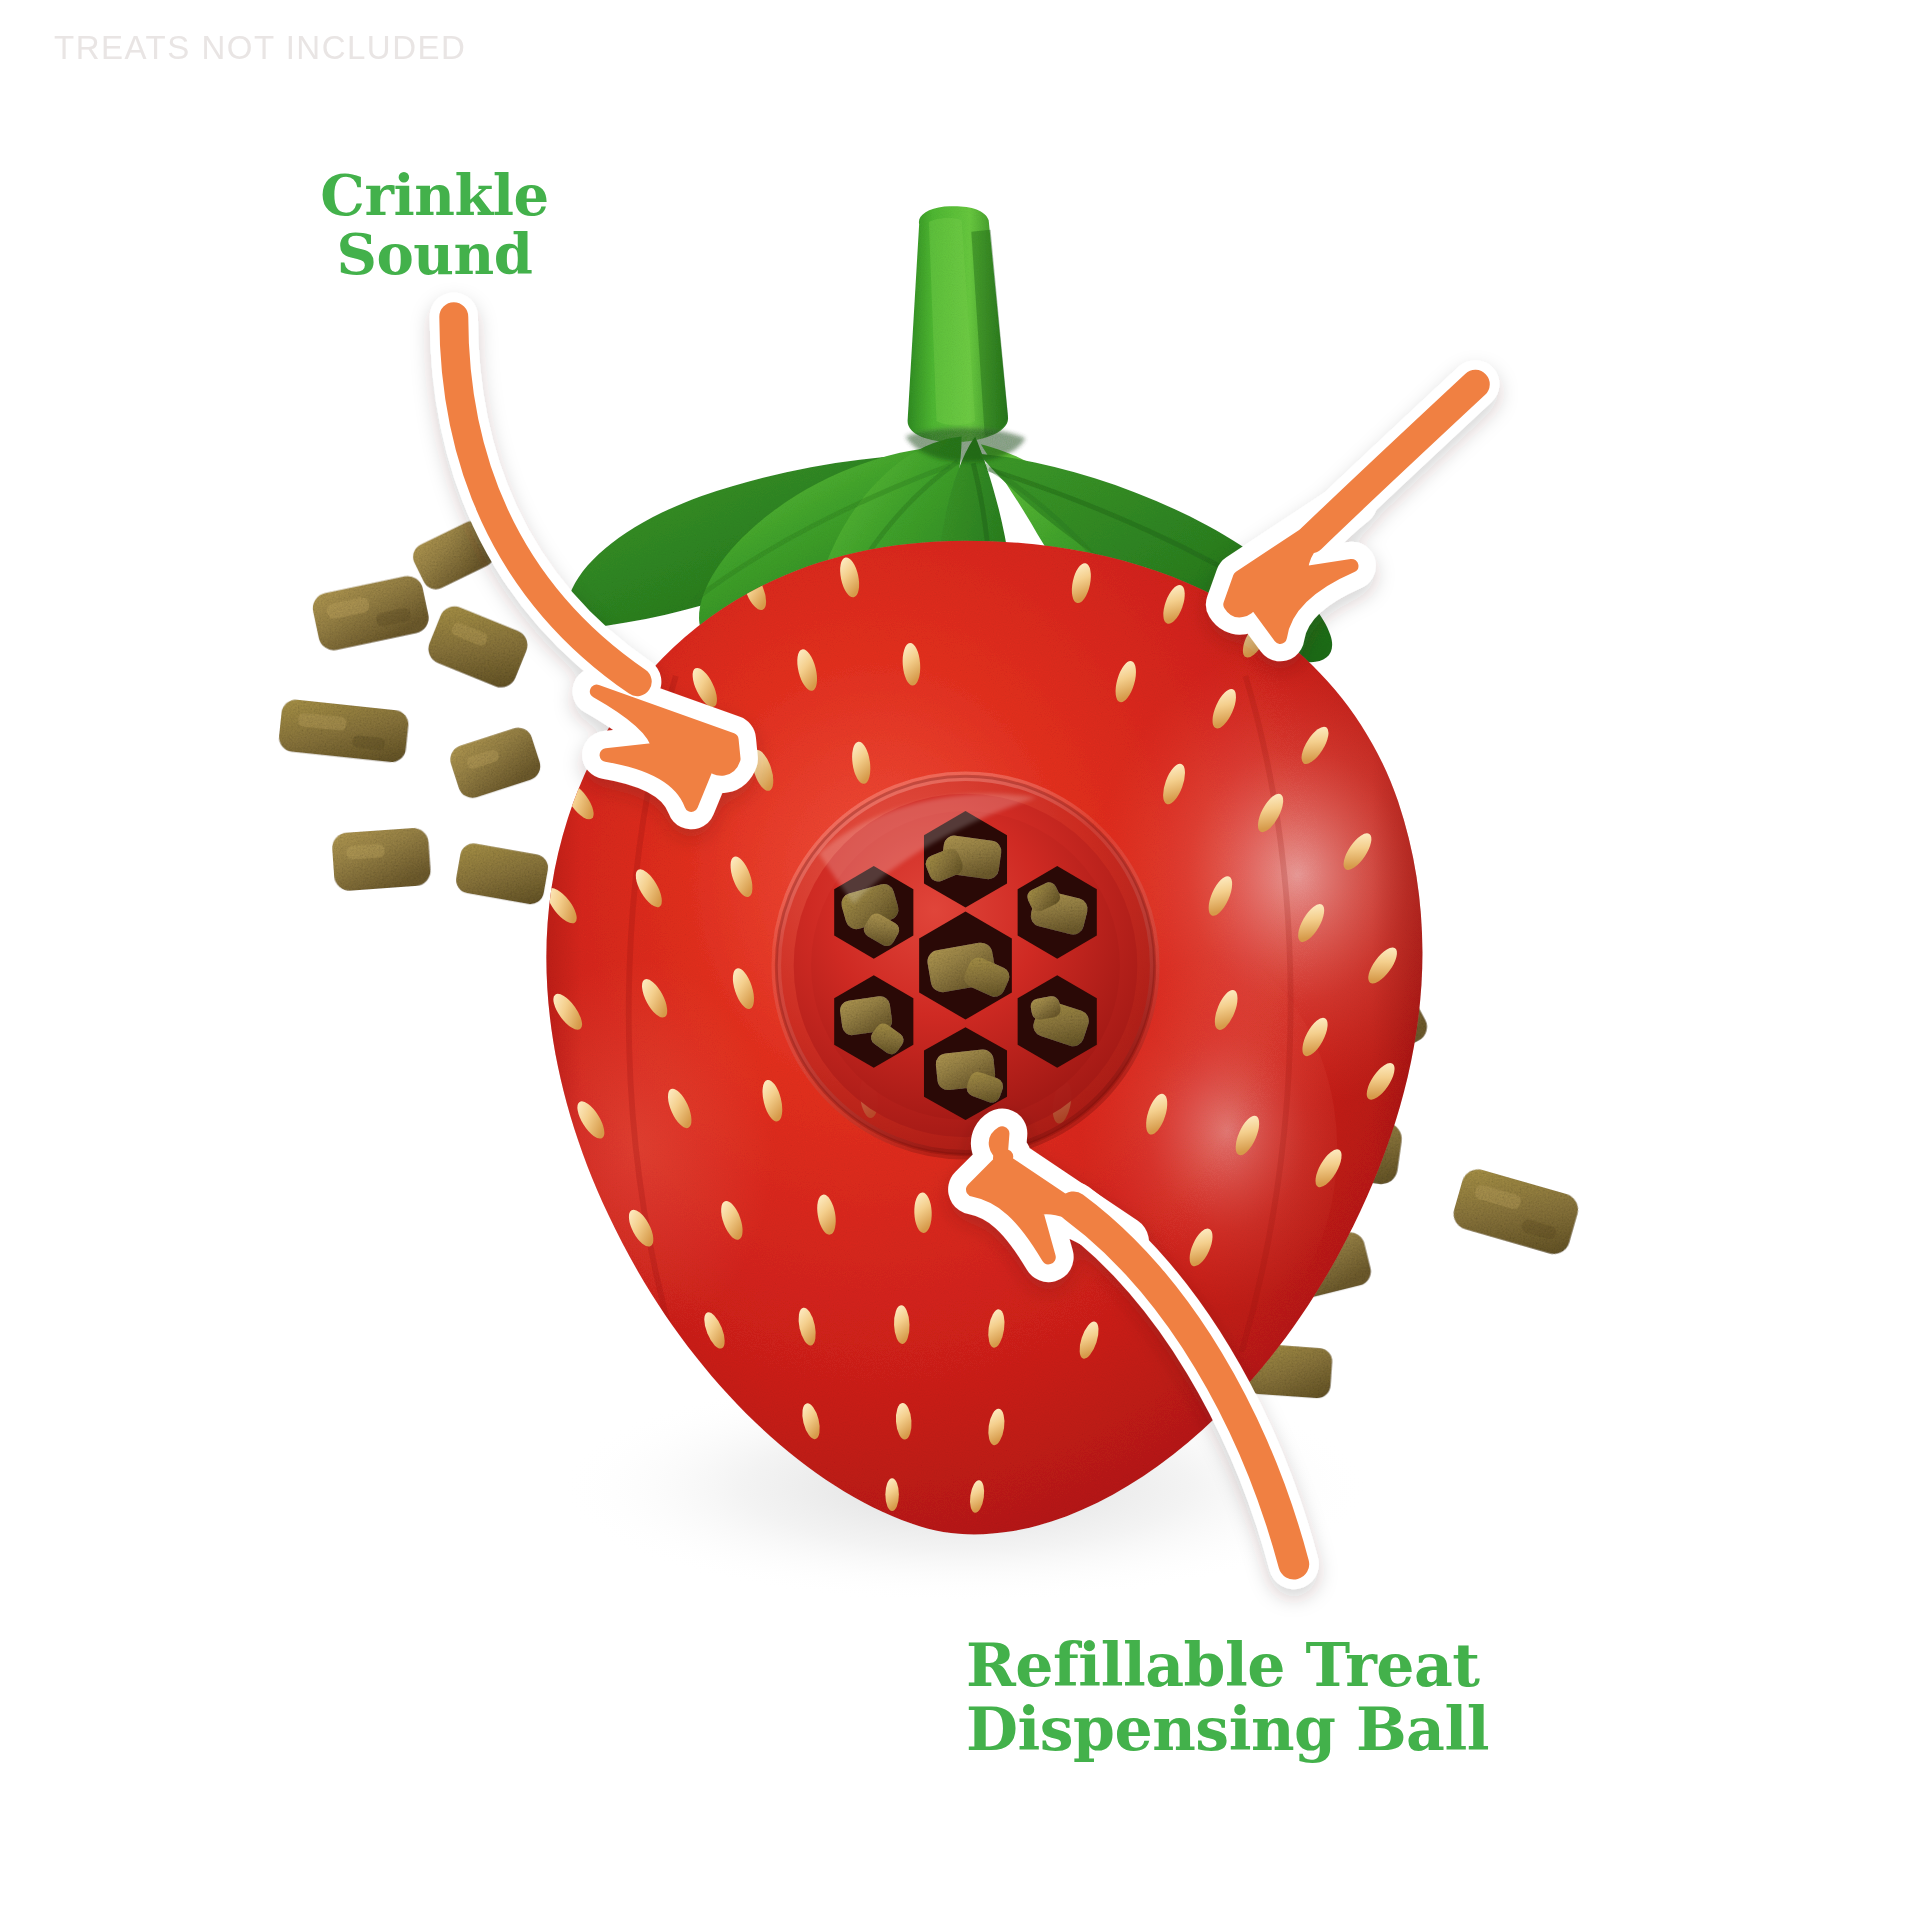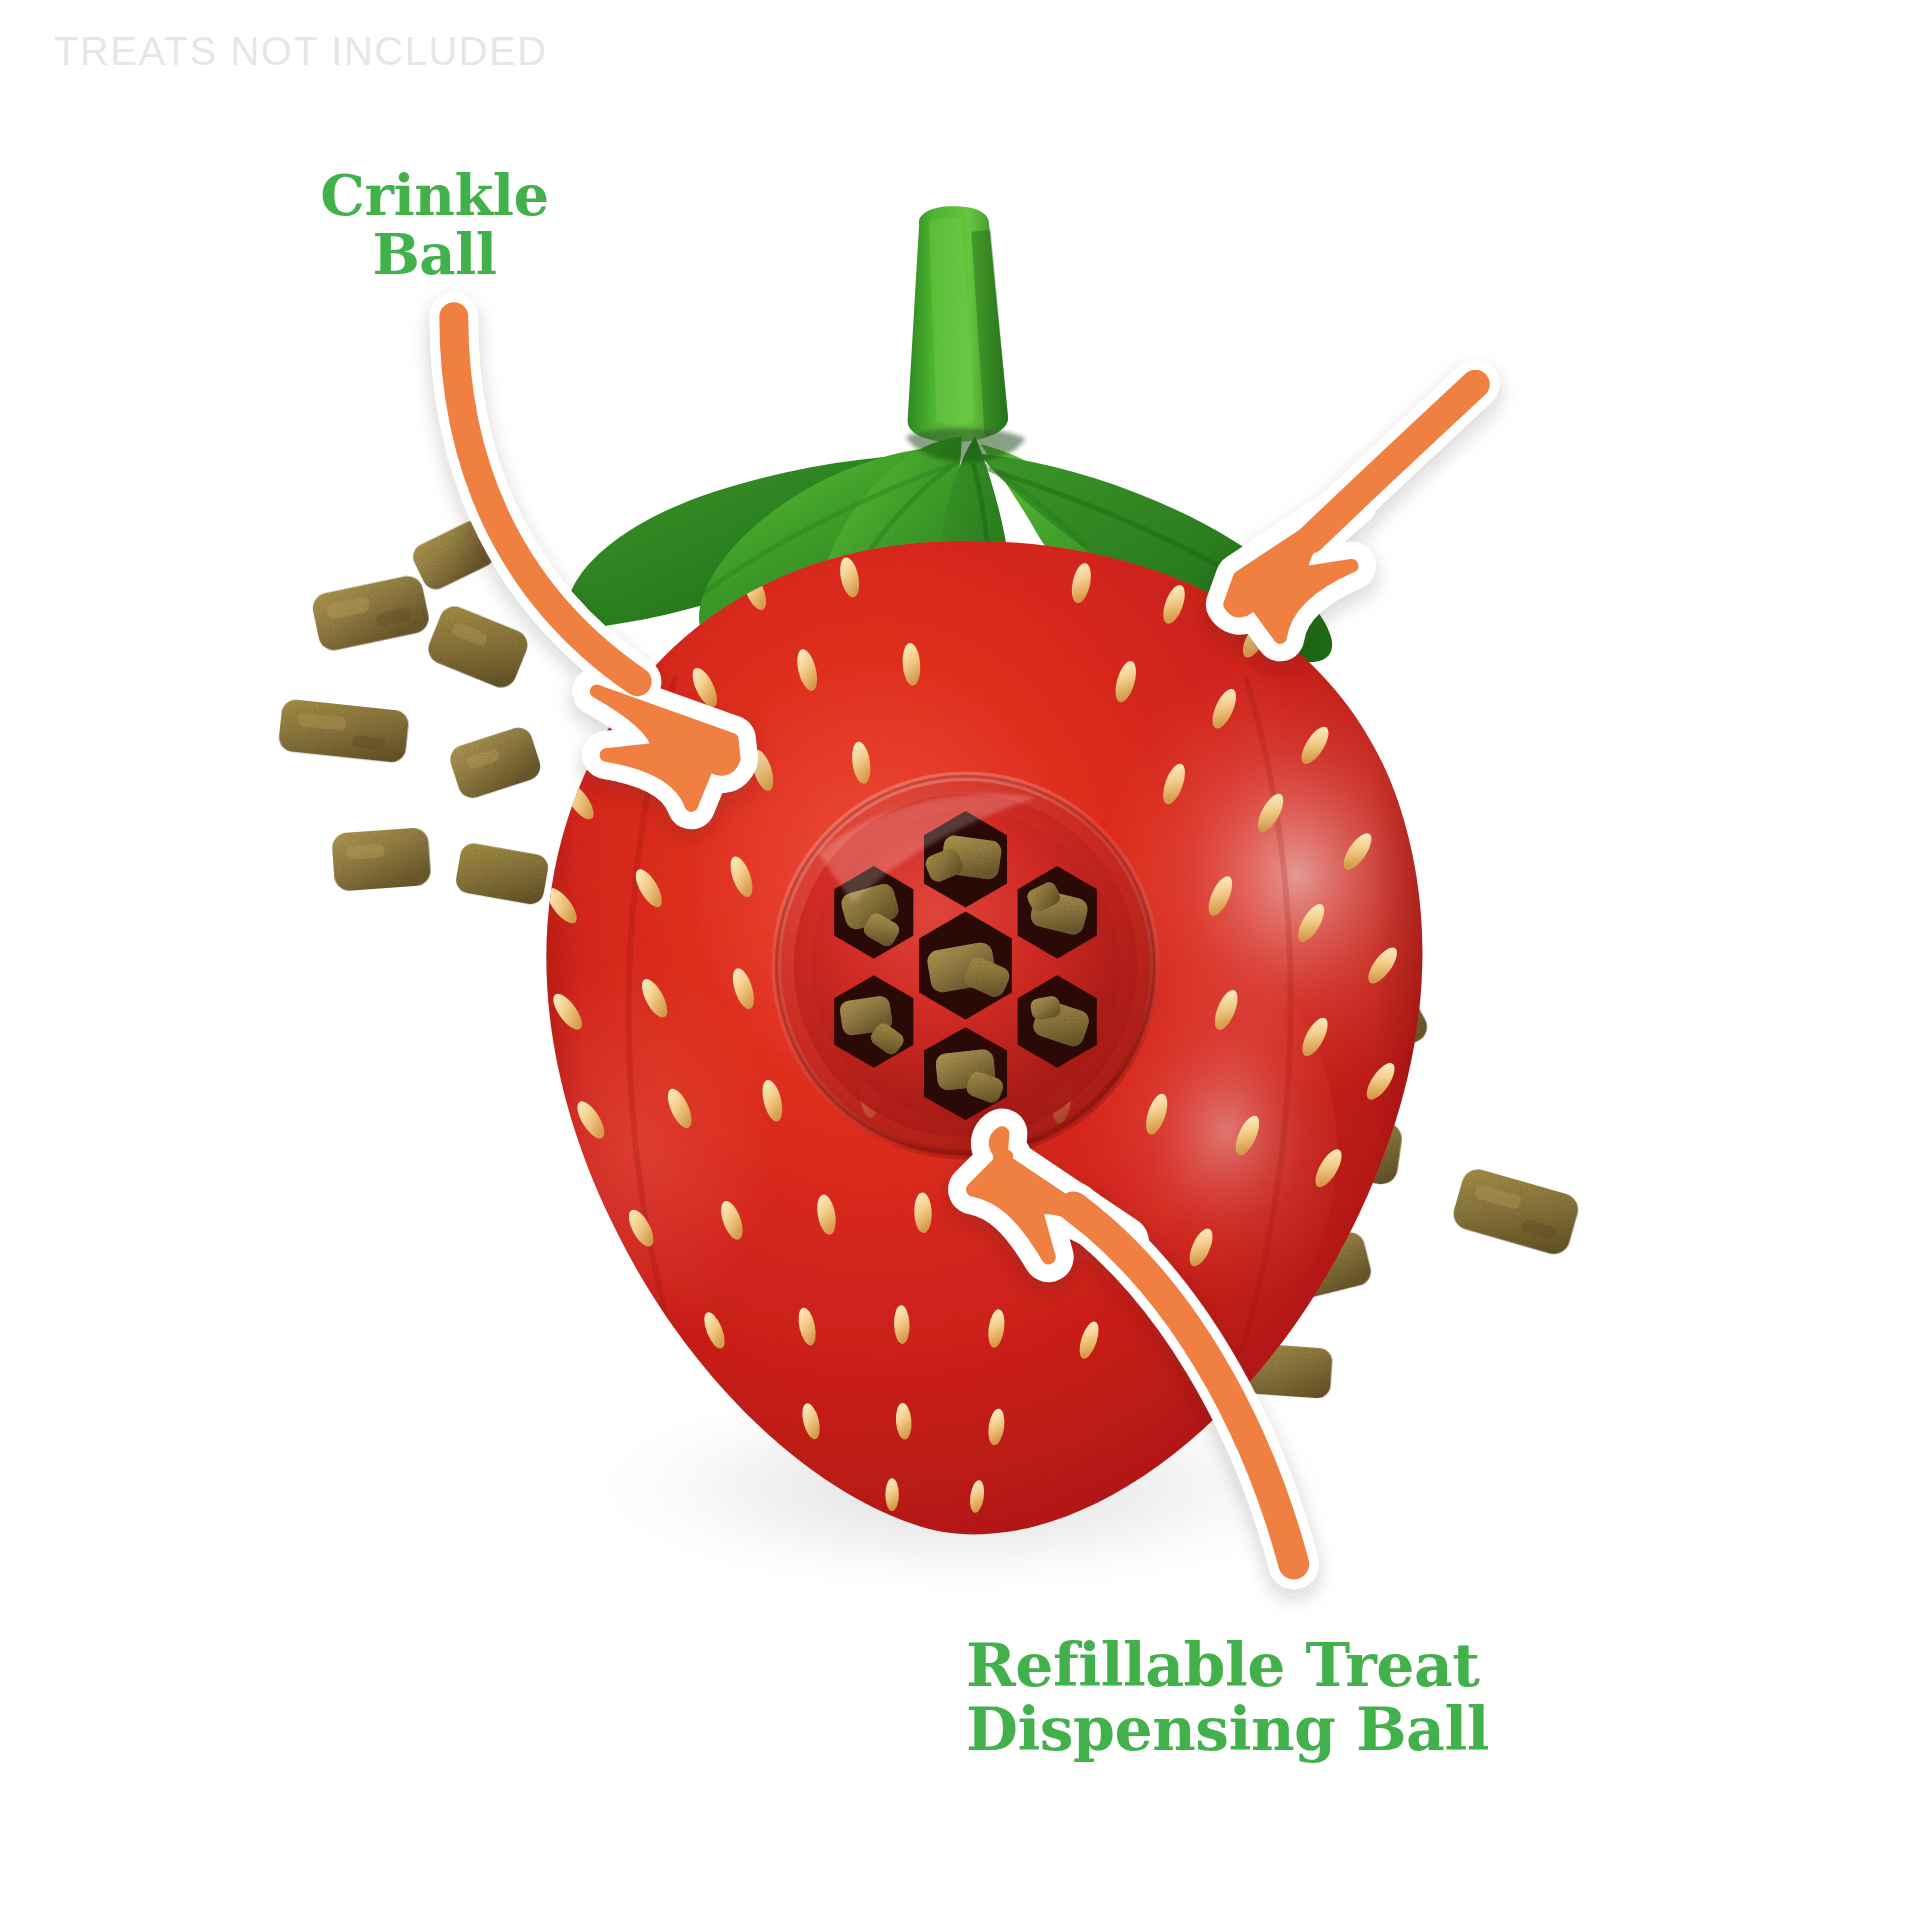--- a/index.html
+++ b/index.html
@@ -16,21 +16,21 @@
     position: absolute; inset: 0;
     width: 1931px; height: 1931px;
     background: #ffffff;
   }
 
   
   .disclaimer {
     position: absolute;
     left: 54px; top: 29px;
     font-family: "Liberation Sans", sans-serif;
-    font-size: 40px;
+    font-size: 33px;
     letter-spacing: 1.5px;
     font-weight: 400;
     color: #e9e5e4;
     white-space: nowrap;
     user-select: none;
     text-align: center;
   }
 
   
   .callout {
@@ -703,20 +703,20 @@
                  C 1060 1258 1038 1238 1008 1232
                  L 1042 1198
                  C 1030 1192 1028 1180 1038 1174 Z" stroke-width="15"></path>
       </g>
     </g>
   </svg>
 
   <div class="disclaimer">TREATS NOT INCLUDED</div>
 
   <div class="callout" id="callout-crinkle">Crinkle
-Ball</div>
+Sound</div>
 
 
   <div class="callout" id="callout-refill">Refillable Treat
 Dispensing Ball</div>
 
 </div>
 
 
 </body></html>

